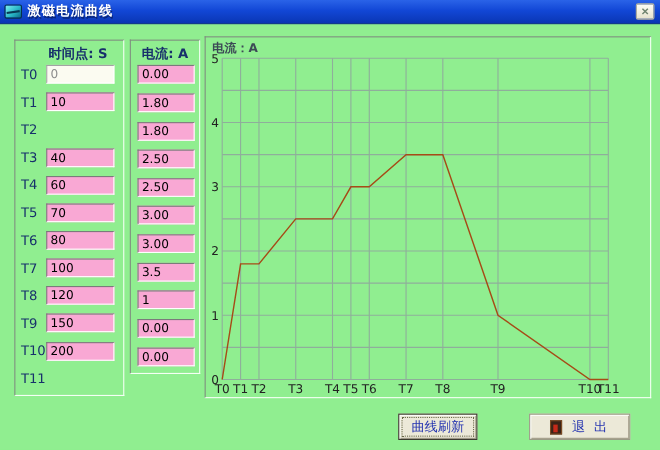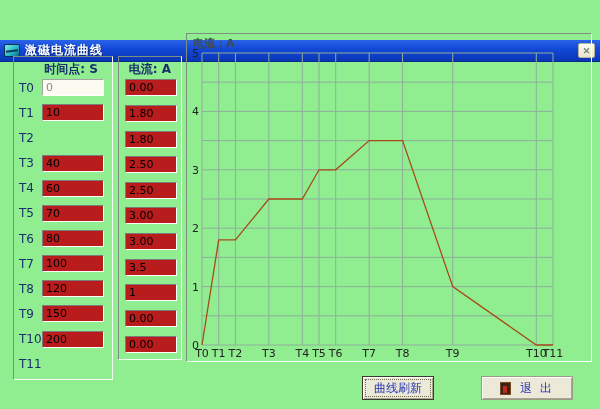--- a/index.html
+++ b/index.html
@@ -8,21 +8,21 @@
     font-family:"DejaVu Sans", "Liberation Sans", sans-serif;
     background:#90ee90;
     position:relative;
     overflow:hidden;
   }
   
   .titlebar {
     position:absolute; left:0; top:0; width:600px; height:22px;
     background:linear-gradient(180deg,#2a63e8 0%,#1247d6 45%,#0a36b4 100%);
     border-bottom:1px solid #062a8a;
-    display:flex; align-items:center; padding:0 4px;margin-top:40px;
+    display:flex; align-items:center; padding:0 4px;
   }
   .title-icon {
     width:16px; height:13px; margin-right:5px; flex:0 0 auto;
     background:linear-gradient(135deg,#7ef0ee 0%,#2ab8c8 55%,#0a6a86 100%);
     border:1px solid #06324a; border-radius:2px; position:relative;
   }
   .title-icon::after {
     content:""; position:absolute; left:1px; right:1px; top:5px; height:2px;
     background:#083a55; transform:rotate(-8deg);
   }
@@ -35,41 +35,40 @@
     background:linear-gradient(180deg,#fdfdf5,#e6e2cc);
     border:1px solid #b8b49a; border-radius:2px;
     font-size:9px; line-height:12px; color:#70846f; font-weight:bold;
     cursor:default; padding:0; text-align:center;
   }
   
   .panel {
     position:absolute; background:transparent;
     border:1px solid;
     border-color:#7f8f7f #f4fff4 #f4fff4 #7f8f7f;
-    margin-top:20px;
   }
   .time-panel    { left:13px;  top:36px; width:100px; height:324px; }
   .current-panel { left:118px; top:36px; width:64px;  height:304px; }
   .panel-header {
     position:absolute; top:4px; left:0; right:0;
     font-size:12px; font-weight:bold; color:#17306b;
     text-align:center; white-space:nowrap;
   }
   .time-panel .panel-header { padding-left:16px; }
   .rows {
     position:absolute; left:0; right:0; top:18px; bottom:2px;
     display:flex; flex-direction:column; justify-content:space-around;
   }
   .row { display:flex; align-items:center; height:17px; }
   .row-label {
     width:28px; padding-left:5px; font-size:12px; color:#17306b; flex:0 0 auto;
   }
   .field {
     height:17px; font-size:11px; font-family:"DejaVu Sans", sans-serif;
-    background:#b91c1c; color:#000;
+    background:#f9a8d4; color:#000;
     border:1px solid; border-color:#7b7b7b #ffffff #ffffff #7b7b7b;
     padding:1px 3px; outline:none;
   }
   .time-field    { width:62px; }
   .current-field { width:52px; margin-left:6px; }
   .field:disabled {
     color:#8e8e8e; background:#fbfbf1;
     border-color:#a3a3a3 #ffffff #ffffff #a3a3a3;
   }
   

